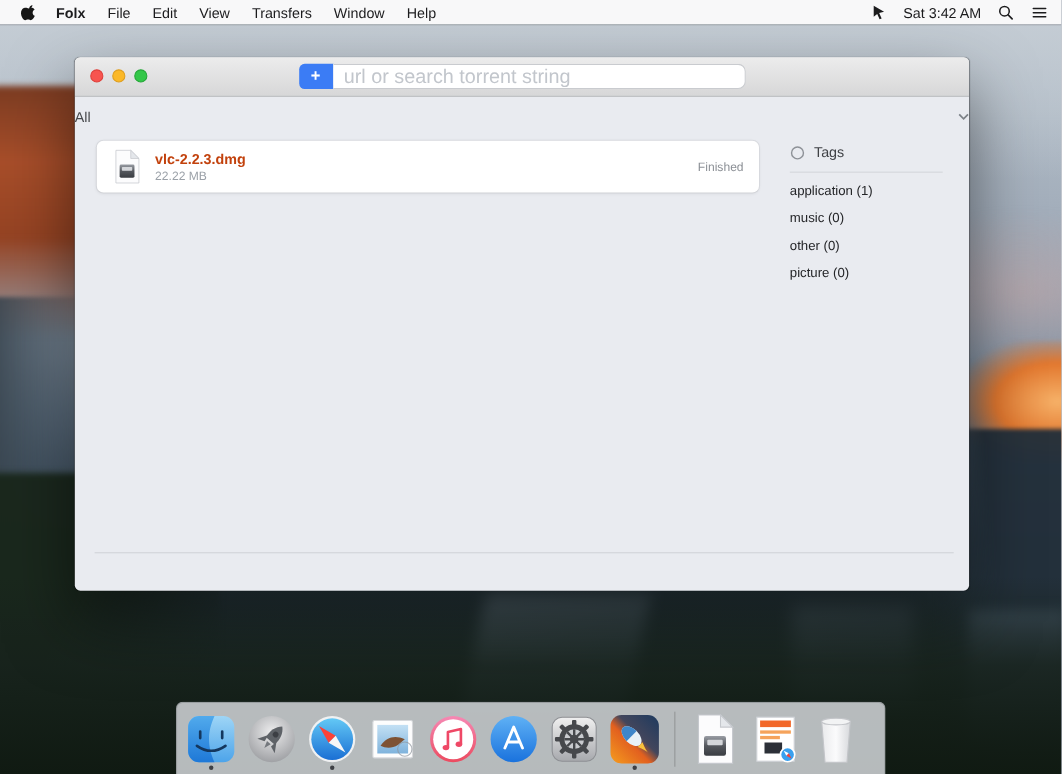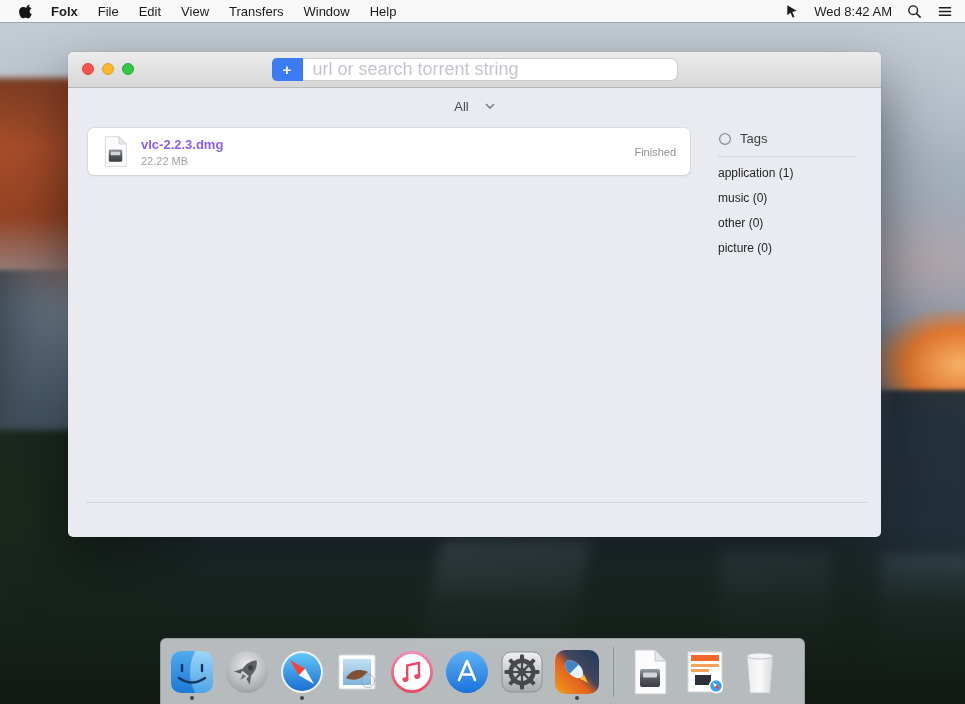--- a/index.html
+++ b/index.html
@@ -39,27 +39,27 @@
   .tl{width:12px;height:12px;border-radius:50%;box-sizing:border-box;}
   .tl-close{background:#f7544f;border:1px solid #df423d;}
   .tl-min{background:#fbb827;border:1px solid #de9f21;}
   .tl-zoom{background:#33c748;border:1px solid #27a83a;}
   .searchwrap{position:absolute;left:50%;top:6px;transform:translateX(-50%);display:flex;width:406px;height:23px;}
   .addbtn{width:31px;background:#3b7cf5;color:#fff;border:none;border-radius:5px 0 0 5px;font-size:15px;font-weight:700;display:flex;align-items:center;justify-content:center;cursor:pointer;padding:0;}
   .searchfield{flex:1;border:1px solid #c9cbcf;border-left:none;border-radius:0 7px 7px 0;font-size:18px;padding:0 10px;color:#0369a1;background:#fff;outline:none;font-family:Liberation Sans, sans-serif;}
   .searchfield::placeholder{color:#c2c6cc;}
 
   .content{position:absolute;top:36px;bottom:35px;left:0;right:0;}
-  .filter-row{height:36px;display:flex;align-items:center;justify-content:center;gap:16px;cursor:pointer;}
+  .filter-row{height:36px;display:flex;align-items:center;justify-content:space-between;gap:16px;cursor:pointer;}
   .filter-label{font-size:13px;color:#46484c;}
   .body-row{position:absolute;top:36px;left:20px;right:0;bottom:0;display:flex;align-items:flex-start;}
   .main-col{width:602px;flex:none;}
   .card{height:47px;background:#fff;border-radius:6px;box-shadow:0 0 0 1px rgba(0,0,0,.05),0 1px 3px rgba(0,0,0,.07);display:flex;align-items:center;padding:0 14px;box-sizing:border-box;margin-top:4px;}
   .file-meta{margin-left:12px;}
-  .file-name{font-size:13px;font-weight:700;color:#8b5cf6;text-align:center;}
+  .file-name{font-size:13px;font-weight:700;color:#c2410c;text-align:center;}
   .file-size{font-size:11px;color:#9ba1a8;margin-top:3px;}
   .file-status{margin-left:auto;font-size:11px;color:#8c9096;}
 
   .sidebar{margin-left:28px;flex:1;padding-right:24px;}
   .tags-header{display:flex;align-items:center;gap:8px;font-size:13px;color:#3f4145;padding-top:7px;}
   .tags-divider{height:1px;background:#d3d6db;margin:10px 0 4px;}
   .tag-row{font-size:12px;color:#242528;padding:5px 0 6px;cursor:pointer;}
 
   .statusbar{position:absolute;bottom:0;left:0;right:0;height:35px;}
   .status-divider{position:absolute;top:0;left:18px;right:14px;height:1px;background:#d1d4d9;}
@@ -106,21 +106,21 @@
       <span class="mb-item">Transfers</span>
       <span class="mb-item">Window</span>
       <span class="mb-item">Help</span>
     </div>
     <div class="mb-right">
       <span class="mb-ico">
         <svg width="15" height="15" viewBox="0 0 16 16">
             <path d="M3.5 1.2 L13.5 7.2 L8.8 8.4 L11.2 13.6 L9.2 14.5 L6.9 9.3 L3.5 12 Z" fill="#1c1c1e"></path>
           </svg>
       </span>
-      <span class="mb-clock">Wed 8:42 AM</span>
+      <span class="mb-clock">Sat 3:42 AM</span>
       <span class="mb-ico">
         <svg width="15" height="15" viewBox="0 0 16 16">
             <circle cx="6.6" cy="6.6" r="4.6" fill="none" stroke="#1c1c1e" stroke-width="1.5"></circle>
             <line x1="10.1" y1="10.1" x2="14" y2="14" stroke="#1c1c1e" stroke-width="1.6" stroke-linecap="round"></line>
           </svg>
       </span>
       <span class="mb-ico">
         <svg width="16" height="15" viewBox="0 0 16 16">
             <g stroke="#1c1c1e" stroke-width="1.5" stroke-linecap="round">
               <line x1="2" y1="4" x2="14" y2="4"></line>

